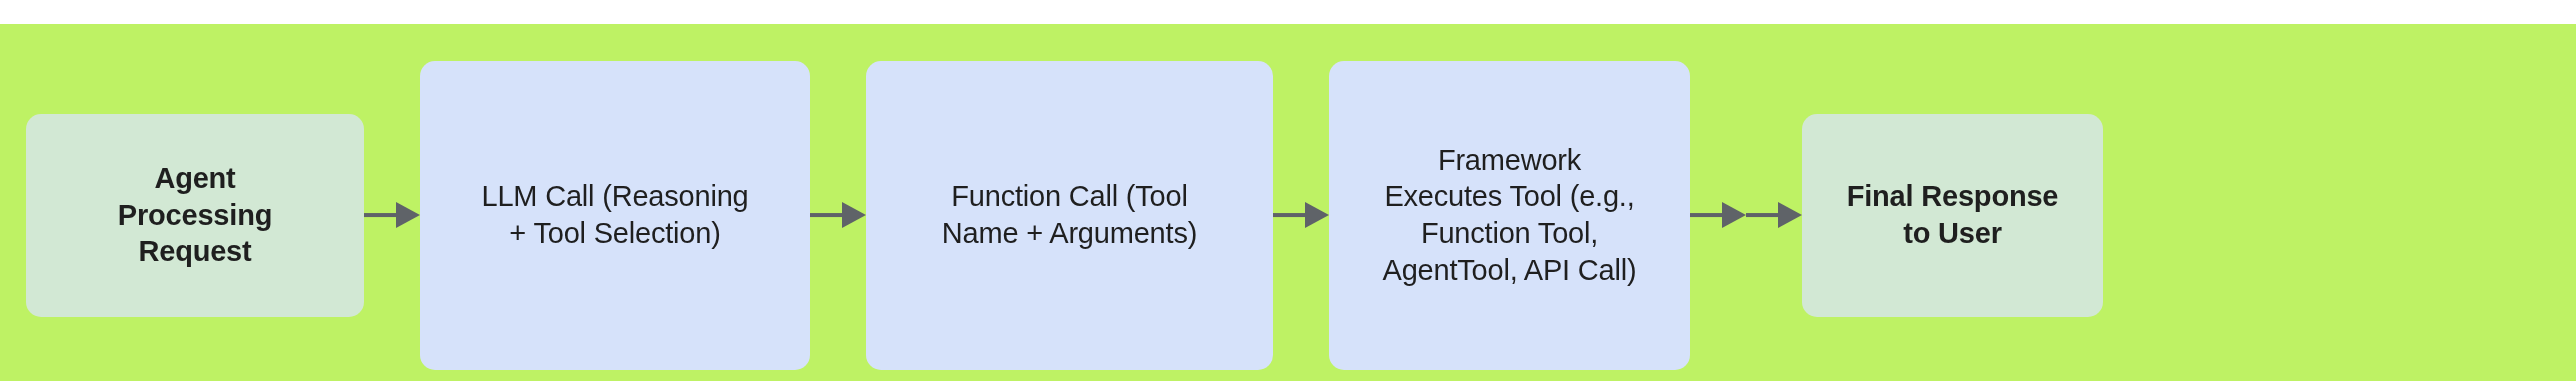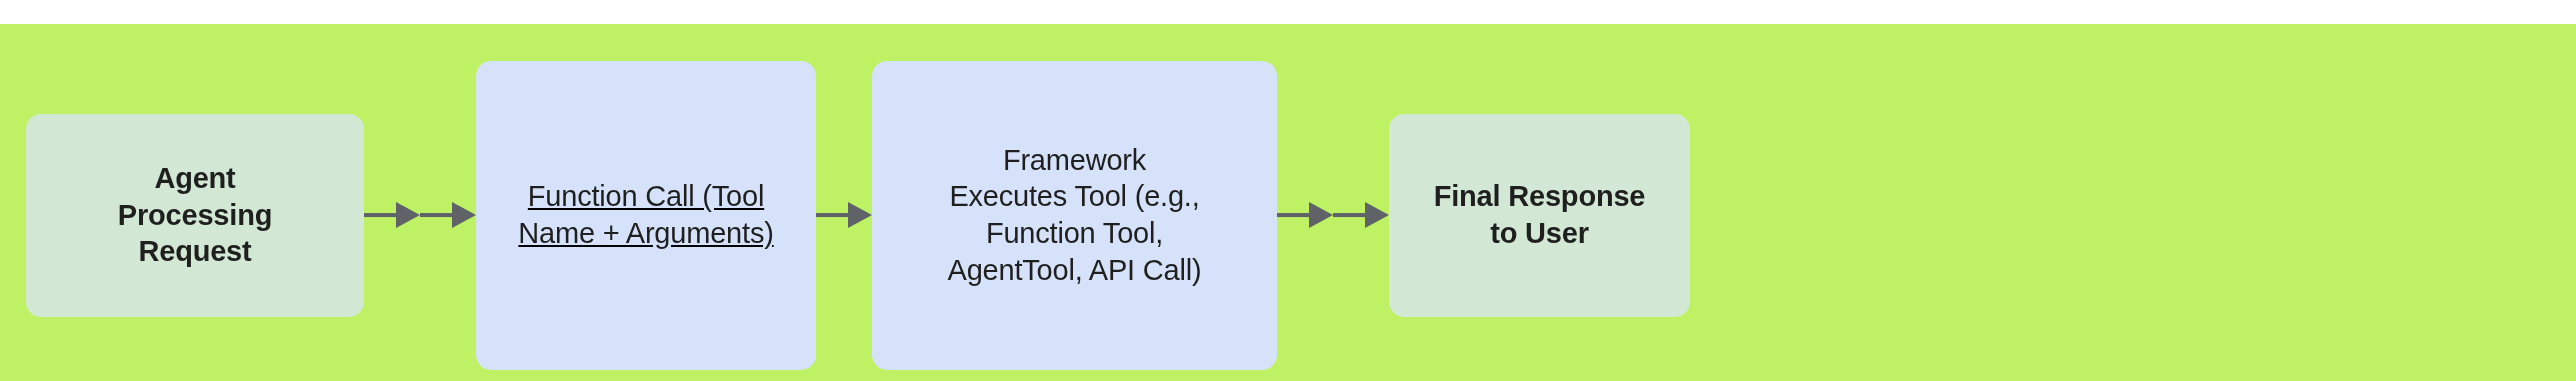--- a/index.html
+++ b/index.html
@@ -66,22 +66,22 @@
 
   
   .node.process {
     background: #d6e2fa;
     height: 309px;
   }
 
   
   .n1 { width: 338px; margin-left: 26px; }
   .n2 { width: 390px; }
-  .n3 { width: 340px; text-decoration: underline; }
-  .n4 { width: 405px; }
+  .n3 { width: 407px; }
+  .n4 { width: 361px; }
   .n5 { width: 390px; }
   .n6 { width: 301px; }
 
   
   .connector {
     flex: none;
     width: 56px;
     height: 27px;
     position: relative;
   }
@@ -116,20 +116,24 @@
       <span class="node-label">Agent
 Processing
 Request</span>
     </div>
 
     <div class="connector">
       <span class="shaft"></span>
       <span class="head"></span>
     </div>
 
+    <div class="node process n2">
+      <span class="node-label">LLM Call (Reasoning
++ Tool Selection)</span>
+    </div>
 
     <div class="connector">
       <span class="shaft"></span>
       <span class="head"></span>
     </div>
 
     <div class="node process n3">
       <span class="node-label">Function Call (Tool
 Name + Arguments)</span>
     </div>

